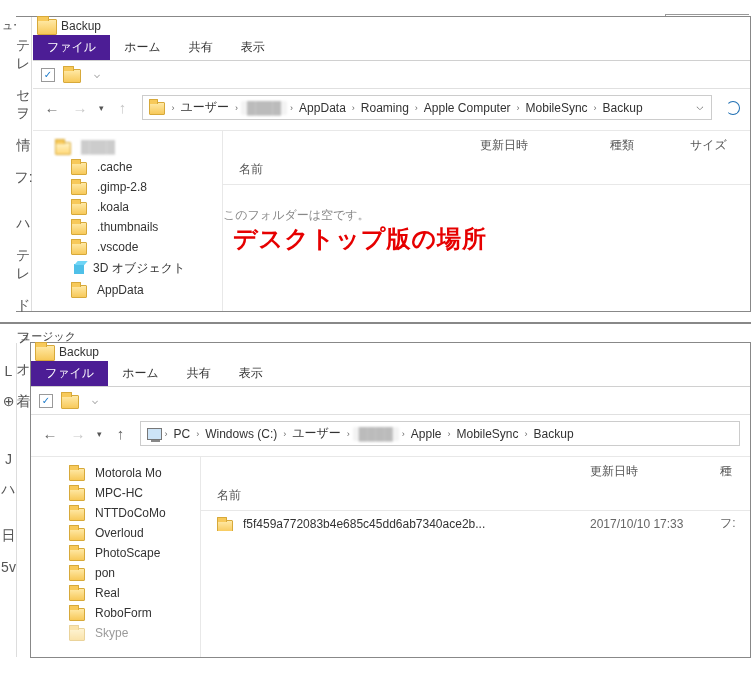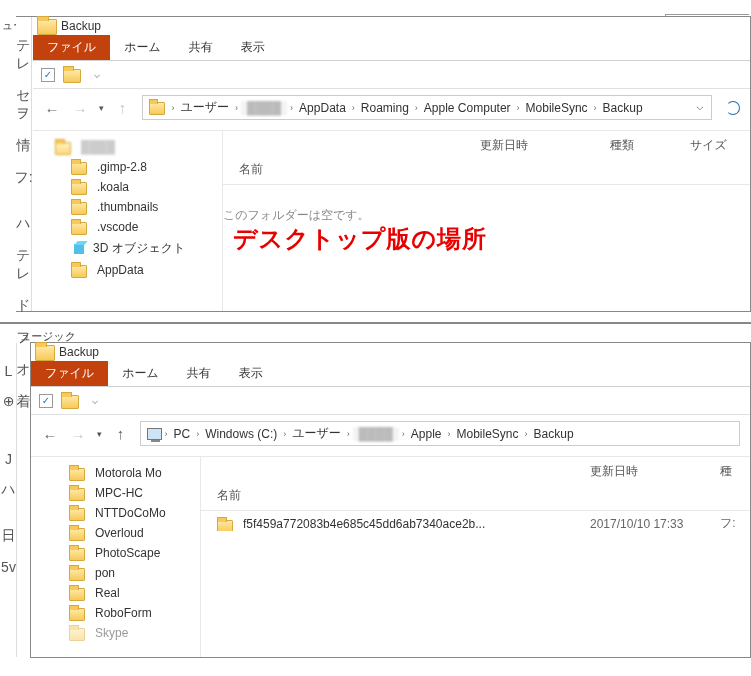--- a/index.html
+++ b/index.html
@@ -8,21 +8,21 @@
 .frag.top { margin-bottom:10px; }
 .hdr { display:flex; align-items:center; padding:2px 4px; }
 .folder-ico { width:18px; height:14px; margin-right:6px; position:relative; }
 .folder-ico::before { content:""; position:absolute; width:100%; height:100%; background:linear-gradient(#ffe9a6,#f7c95a); border:1px solid #d7a93a; border-radius:1px; }
 .folder-ico::after { content:""; position:absolute; width:55%; height:4px; top:-3px; left:0; background:#f7c95a; border:1px solid #d7a93a; border-bottom:none; border-radius:1px 1px 0 0; }
 .folder-ico.sm { width:16px; height:12px; }
 .folder-ico.tiny { width:14px; height:11px; }
 .folder-ico.open::before { background:linear-gradient(#fff3c6,#ffd97a); }
 .ribbon { display:flex; align-items:center; border-bottom:1px solid #d0d0d0; height:26px; }
 .ribbon-tab { padding:4px 14px; color:#333; cursor:pointer; }
-.ribbon-tab.active { background:#c2410c; color:#fff; }
+.ribbon-tab.active { background:#4c1d95; color:#fff; }
 .qat { display:flex; align-items:center; gap:8px; padding:4px 8px; border-bottom:1px solid #e0e0e0; height:28px; }
 .qchk { width:14px; height:14px; border:1px solid #999; display:flex; align-items:center; justify-content:center; color:#1979ca; font-size:10px; }
 .qdrop { width:8px; height:8px; border-left:1px solid #555; border-bottom:1px solid #555; transform:rotate(-45deg) scale(.5); }
 .addr { display:flex; align-items:center; gap:10px; padding:6px 10px 10px 10px; border-bottom:1px solid #e8e8e8; }
 .navbtn { width:18px; height:18px; display:flex; align-items:center; justify-content:center; color:#666; font-size:15px; }
 .navbtn.dis { color:#c8c8c8; }
 .bcbar { flex:1; display:flex; align-items:center; border:1px solid #ccc; height:25px; padding:0 6px; background:#fff; }
 .bc-item { display:flex; align-items:center; gap:5px; padding:0 3px; white-space:nowrap; color:#333; }
 .bc-sep { color:#666; font-size:9px; margin:0 3px; }
 .bc-blur { color:#bbb; filter:blur(1px); background:#f3f3f3; border-radius:2px; padding:0 6px; }
@@ -121,20 +121,24 @@
     </div>
     <div class="content">
       <div class="tree">
         <div class="tree-item blur">
               <span class="folder-ico tiny open"></span>
               <span>████</span>
             </div>
         <div class="sub">
           <div class="tree-item">
                 <span class="folder-ico tiny"></span>
+                <span>.cache</span>
+              </div>
+          <div class="tree-item">
+                <span class="folder-ico tiny"></span>
                 <span>.gimp-2.8</span>
               </div>
           <div class="tree-item">
                 <span class="folder-ico tiny"></span>
                 <span>.koala</span>
               </div>
           <div class="tree-item">
                 <span class="folder-ico tiny"></span>
                 <span>.thumbnails</span>
               </div>

